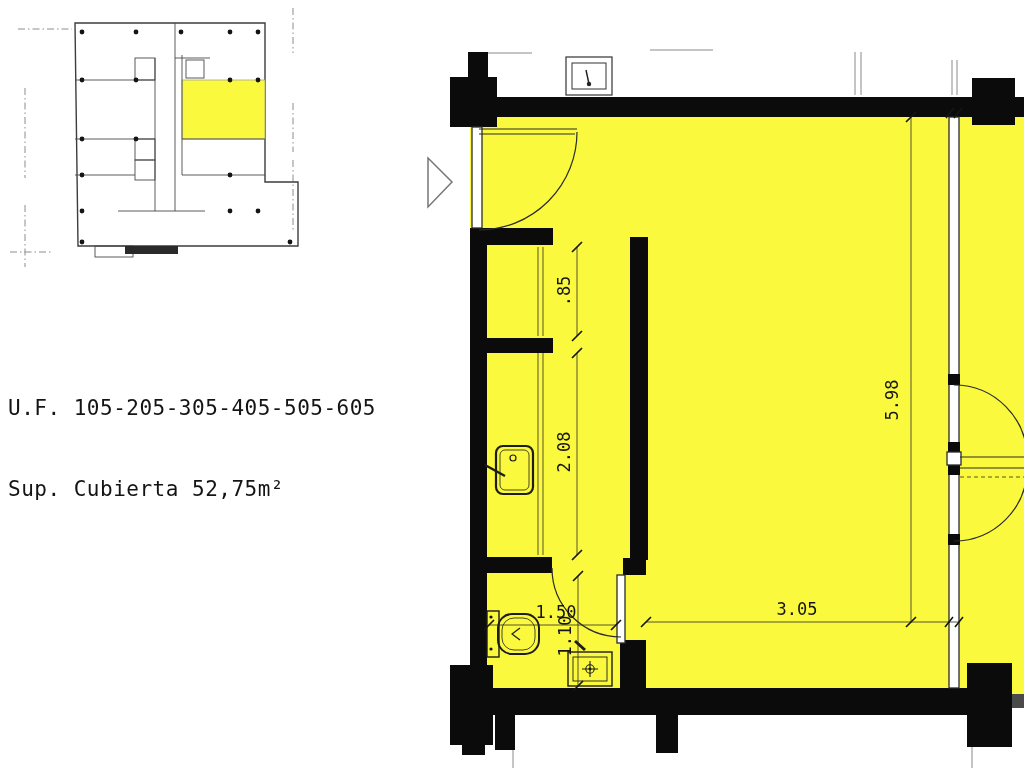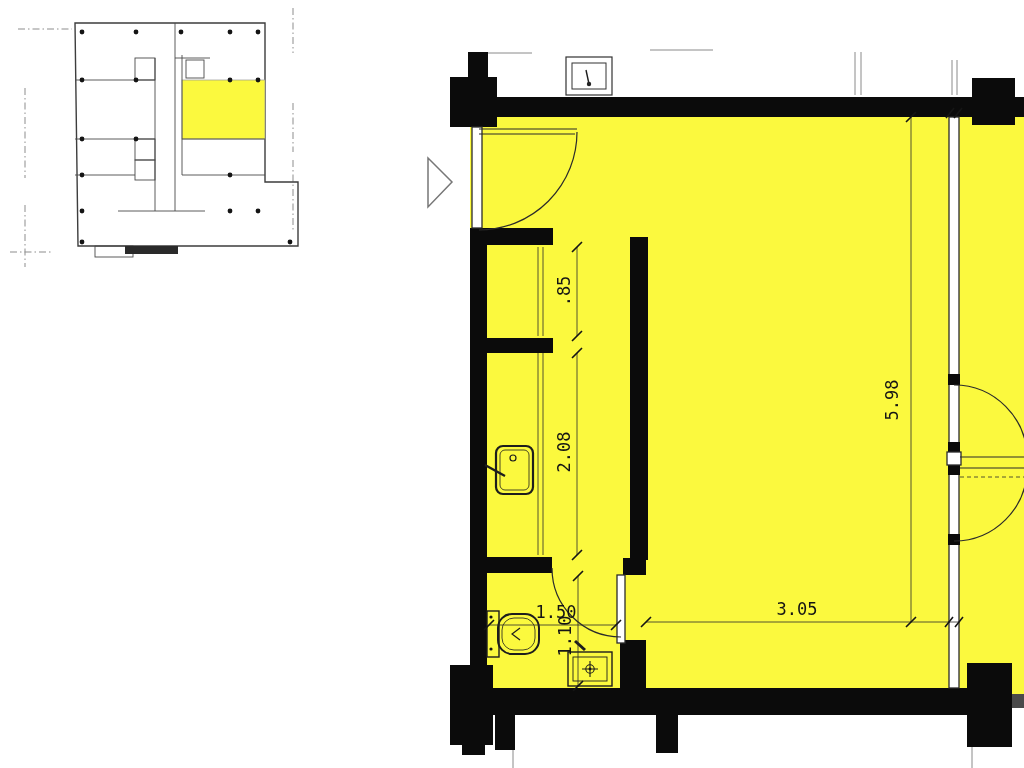--- a/index.html
+++ b/index.html
@@ -20,20 +20,24 @@
   .ov{stroke:#3d3d3d;stroke-width:1.4;fill:none;}
   .ovt{stroke:#4a4a4a;stroke-width:0.9;fill:none;}
   .dot{fill:#141414;}
   .datum{stroke:#8d8d8d;stroke-width:1;stroke-dasharray:7 3 1.5 3;fill:none;}
 </style>
 </head>
 <body>
 
 <div class="canvas">
 
+  <div class="titleblock">
+    <div>U.F. 105-205-305-405-505-605</div>
+    <div>Sup. Cubierta 52,75m²</div>
+  </div>
 
   <svg width="1024" height="768" viewBox="0 0 1024 768">
 
     <g>
 
       <g>
         <path class="datum" d="M18 29 H72"></path>
         <path class="datum" d="M25 88 V178"></path>
         <path class="datum" d="M25 205 V267"></path>
         <path class="datum" d="M10 252 H53"></path>

